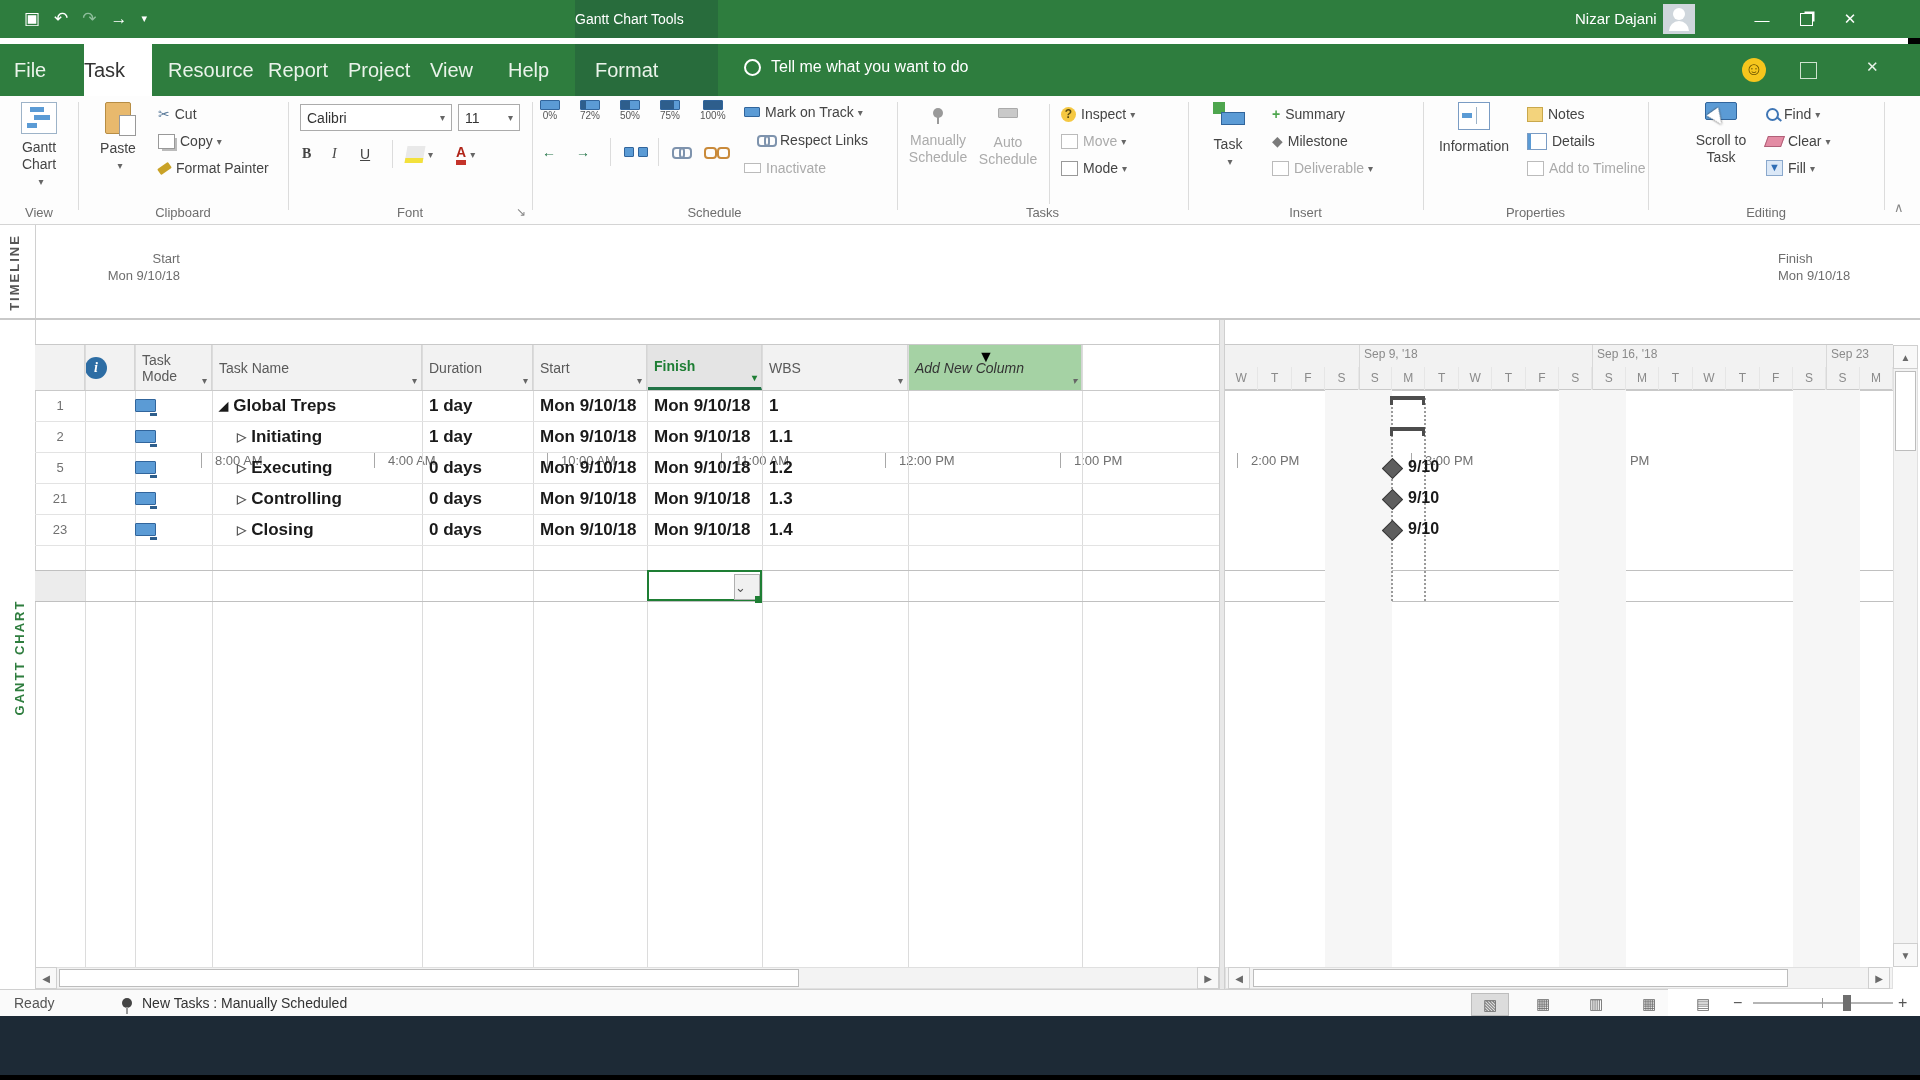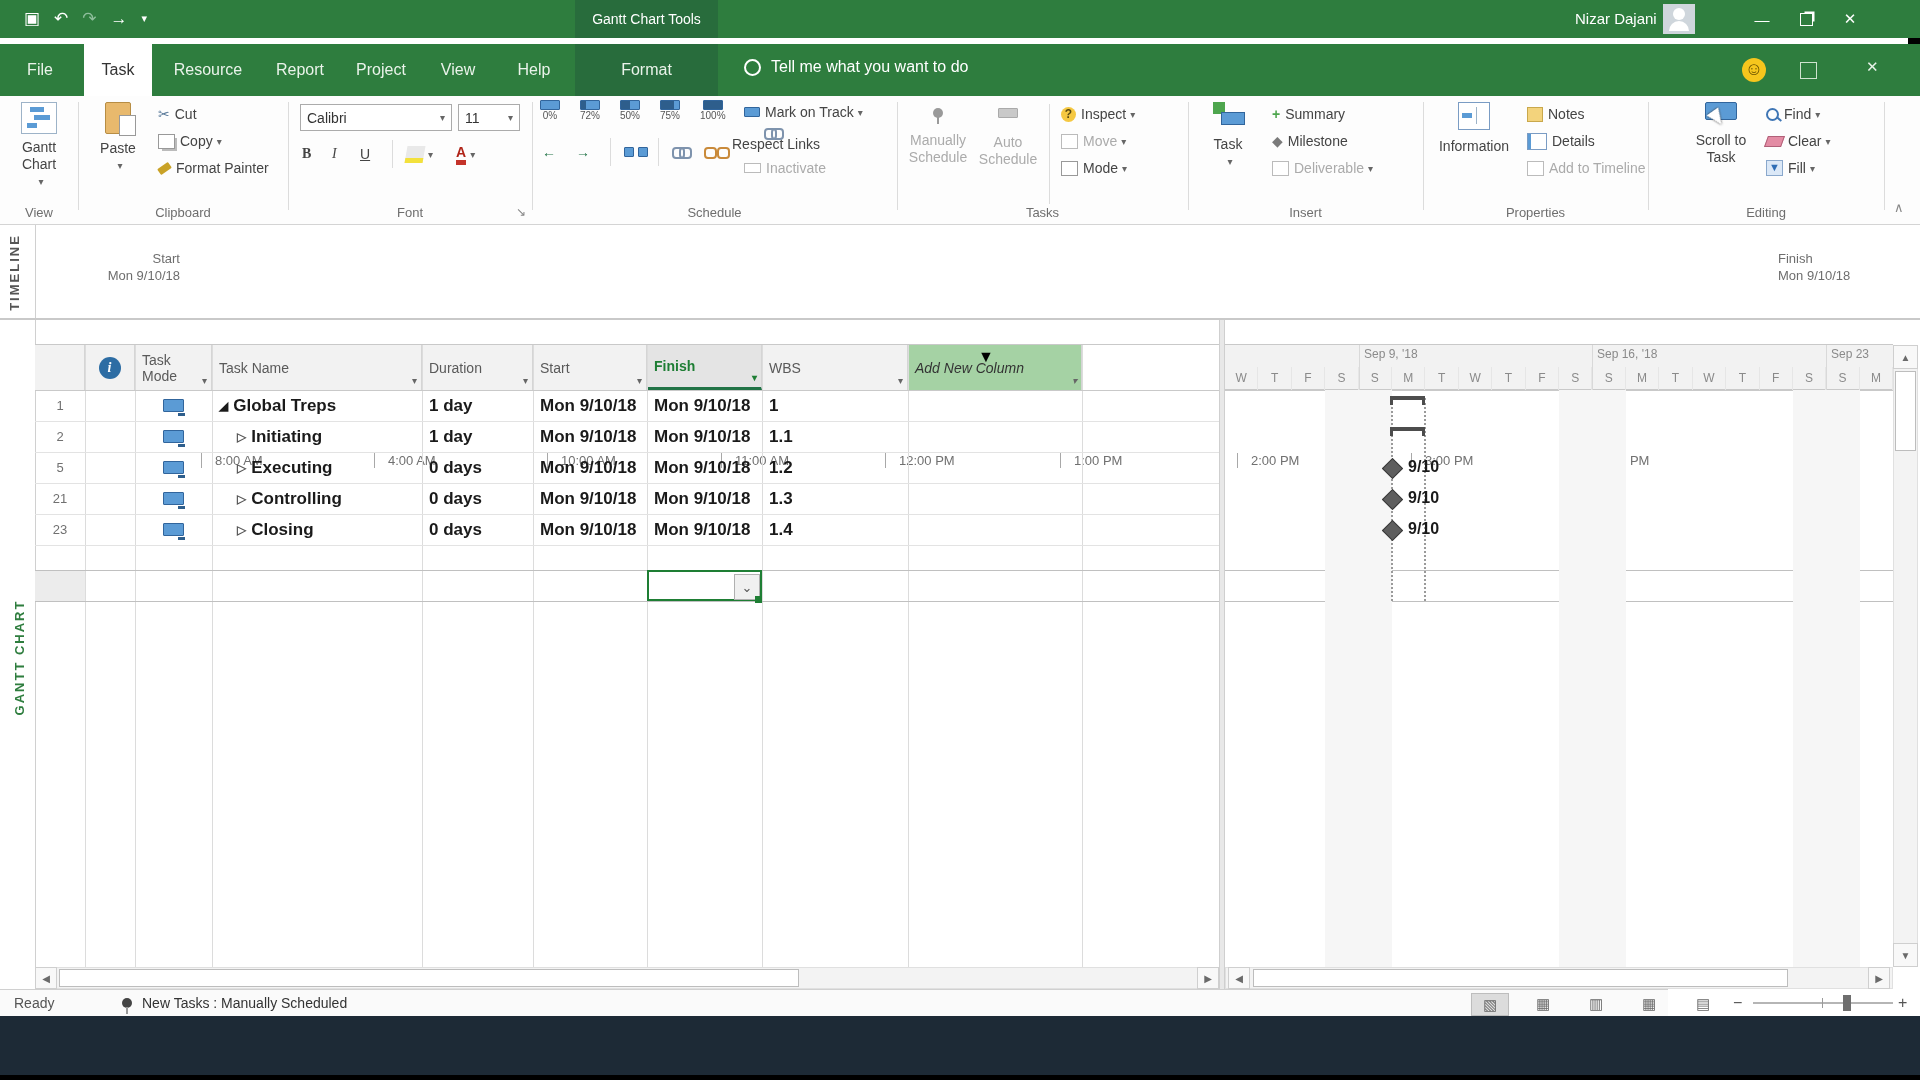--- a/index.html
+++ b/index.html
@@ -1,27 +1,27 @@
 <!DOCTYPE html>
 <html><head>
 <meta charset="utf-8">
 <style>
   html,body{margin:0;padding:0;background:#000;}
   #screen{position:relative;width:1920px;height:1080px;background:#fff;overflow:hidden;
           font-family:"Liberation Sans",sans-serif;color:#333;}
   .ab{position:absolute;}
-  .ctr{display:flex;align-items:center;justify-content:center;}
+  .ctr{display:flex;align-items:center;justify-content:flex-start;}
   .row{display:flex;align-items:center;}
 
   
   .titlebar{left:0;top:6;width:1920px;height:38px;background:#2e7d3e;color:#fff;}
   .tabrow{left:0;top:44px;width:1920px;height:52px;background:#2e7d3e;color:#fff;}
   .ctxblock{background:#286c3c;}
-  .tab{position:absolute;top:0;height:52px;display:flex;align-items:center;justify-content:center;
-       font-size:16px;color:#eaf3ea;cursor:default;}
+  .tab{position:absolute;top:0;height:52px;display:flex;align-items:center;justify-content:flex-start;
+       font-size:20px;color:#eaf3ea;cursor:default;}
   .tab.sel{background:#fff;color:#333;}
   .qat span{margin-right:14px;font-size:17px;}
   .wbtn{width:44px;height:38px;display:flex;align-items:center;justify-content:center;font-size:15px;color:#fff;}
 
   
   .ribbon{left:0;top:96px;width:1920px;height:128px;background:#fdfdfd;border-bottom:1px solid #d4d4d4;}
   .gdiv{position:absolute;top:6px;height:108px;width:1px;background:#dcdcdc;}
   .glabel{position:absolute;bottom:4px;width:100%;text-align:center;font-size:13px;color:#6e6e6e;}
   .bigbtn{position:absolute;top:6px;display:flex;flex-direction:column;align-items:center;font-size:14px;color:#444;text-align:center;line-height:17px;}
   .sitem{position:absolute;height:24px;display:flex;align-items:center;font-size:14px;color:#444;white-space:nowrap;}
@@ -295,21 +295,21 @@
         <span class="i-ring2" style="width:24px;">
             <i style="border-color:#c98a3a;"></i>
             <i style="left:13px;border-color:#c98a3a;"></i>
           </span>
         </div>
       <div class="sitem" style="left:212px;top:4px;">
         <span class="i-bar" style="width:14px;"></span>
         <span class="t">Mark on Track</span>
           <span class="dd">▾</span>
         </div>
-      <div class="sitem" style="left:195px;top:32px;flex-direction:column;">
+      <div class="sitem" style="left:225px;top:32px;">
         <span class="i-ring2">
             <i></i>
             <i></i>
           </span>
         <span class="t">Respect Links</span>
         </div>
       <div class="sitem gray" style="left:212px;top:60px;">
         <span class="i-box" style="height:8px;border-color:#bbb;"></span>
         <span class="t">Inactivate</span>
         </div>

